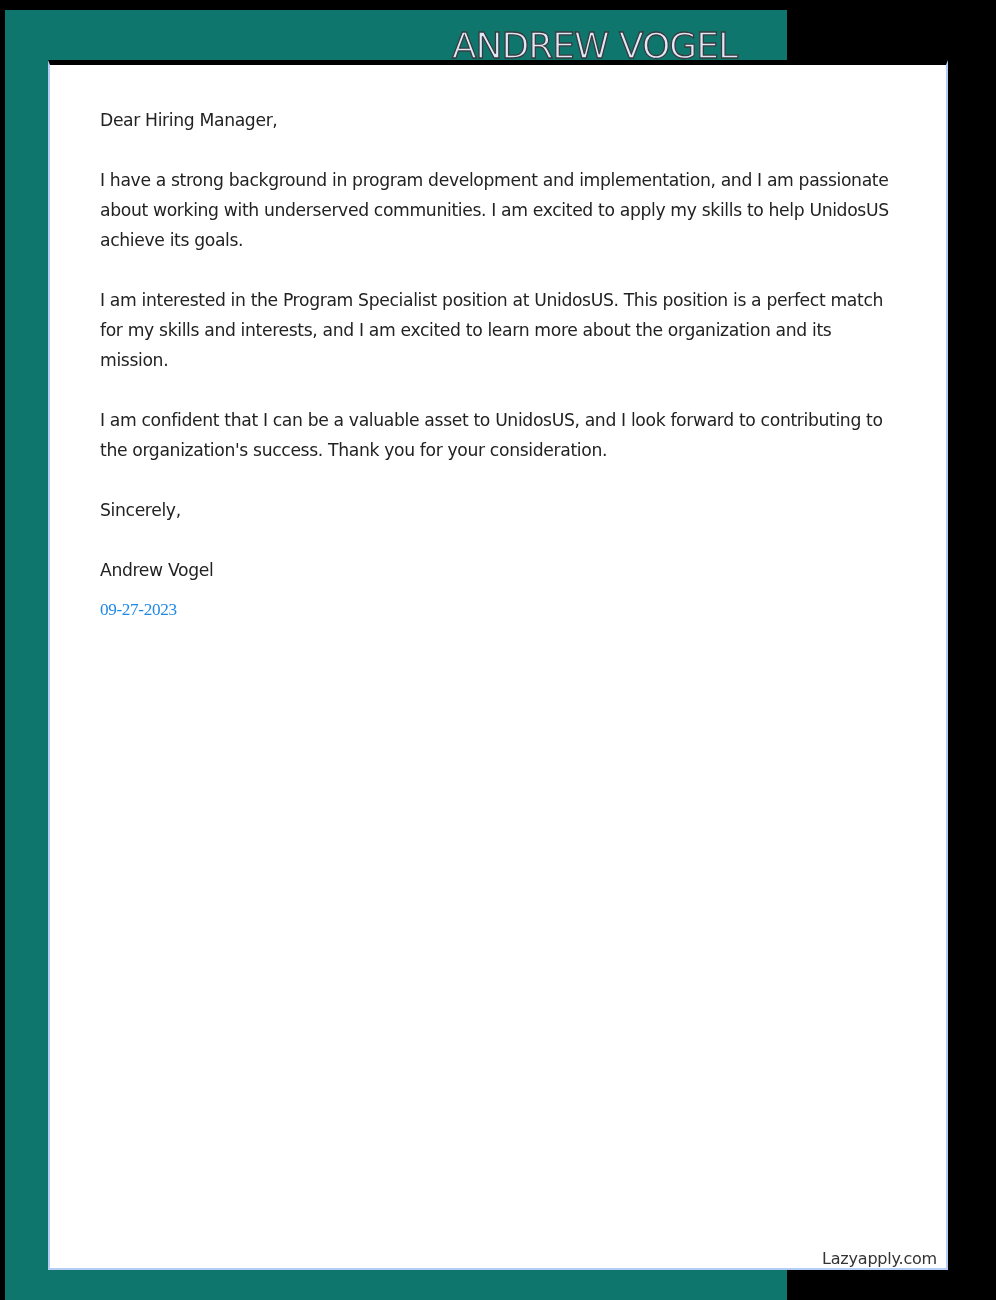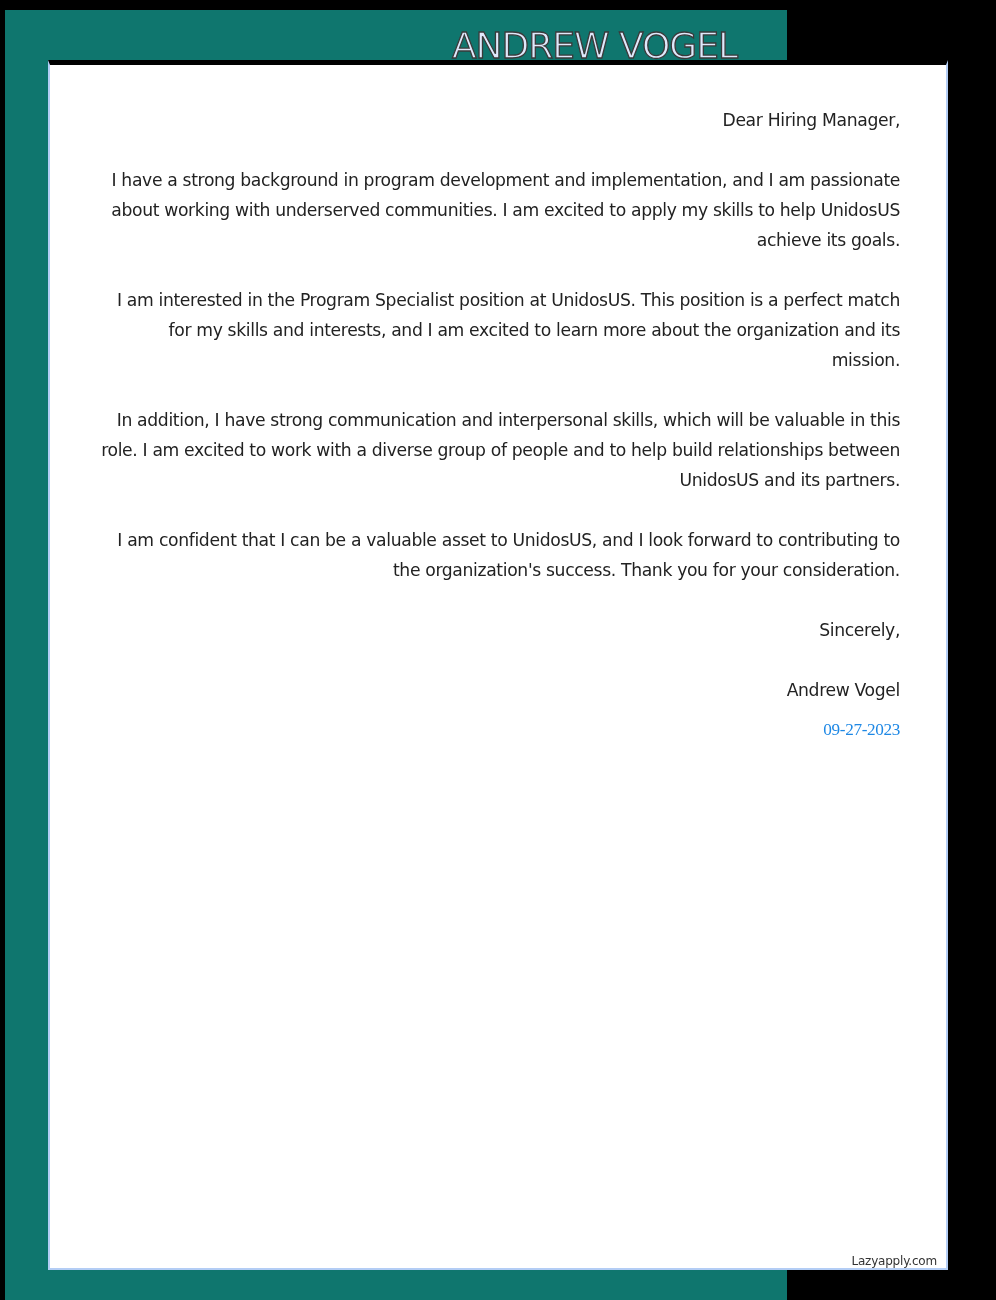--- a/index.html
+++ b/index.html
@@ -30,40 +30,39 @@
       border-right: 2px solid #b3cdf5;
       border-bottom: 2px solid #b3cdf5;
       border-top: 5px solid #000;
       box-sizing: content-box;
     }
     .content {
       position: absolute; left: 50px; top: 40px; width: 800px;
       font-size: 17.2px; line-height: 30px; color: #222;
       letter-spacing: -0.35px;
     }
-    .content p { margin: 0 0 30px 0; text-align: right; }
+    .content p { margin: 0 0 30px 0; }
     .content p.sig { margin-bottom: 10px; }
     .date { color: #1e88e5; font-family: Liberation Serif, serif; }
     .footer {
       position: absolute; right: 9px; bottom: 0px;
-      font-size: 12px; color: #333; letter-spacing: -0.2px;
+      font-size: 16px; color: #333; letter-spacing: -0.2px;
     }
   </style>
 </head>
 <body>
 
 <div class="frame">
   <div class="name">ANDREW VOGEL</div>
 
   <div class="paper">
     <div class="content">
       <p>Dear Hiring Manager,</p>
       <p>I have a strong background in program development and implementation, and I am passionate about working with underserved communities. I am excited to apply my skills to help UnidosUS achieve its goals.</p>
       <p>I am interested in the Program Specialist position at UnidosUS. This position is a perfect match for my skills and interests, and I am excited to learn more about the organization and its mission.</p>
-      <p>In addition, I have strong communication and interpersonal skills, which will be valuable in this role. I am excited to work with a diverse group of people and to help build relationships between UnidosUS and its partners.</p>
       <p>I am confident that I can be a valuable asset to UnidosUS, and I look forward to contributing to the organization's success. Thank you for your consideration.</p>
       <p>Sincerely,</p>
       <p class="sig">Andrew Vogel</p>
       <p class="date">09-27-2023</p>
     </div>
     <div class="footer">Lazyapply.com</div>
   </div>
 </div>
 
 </body></html>

